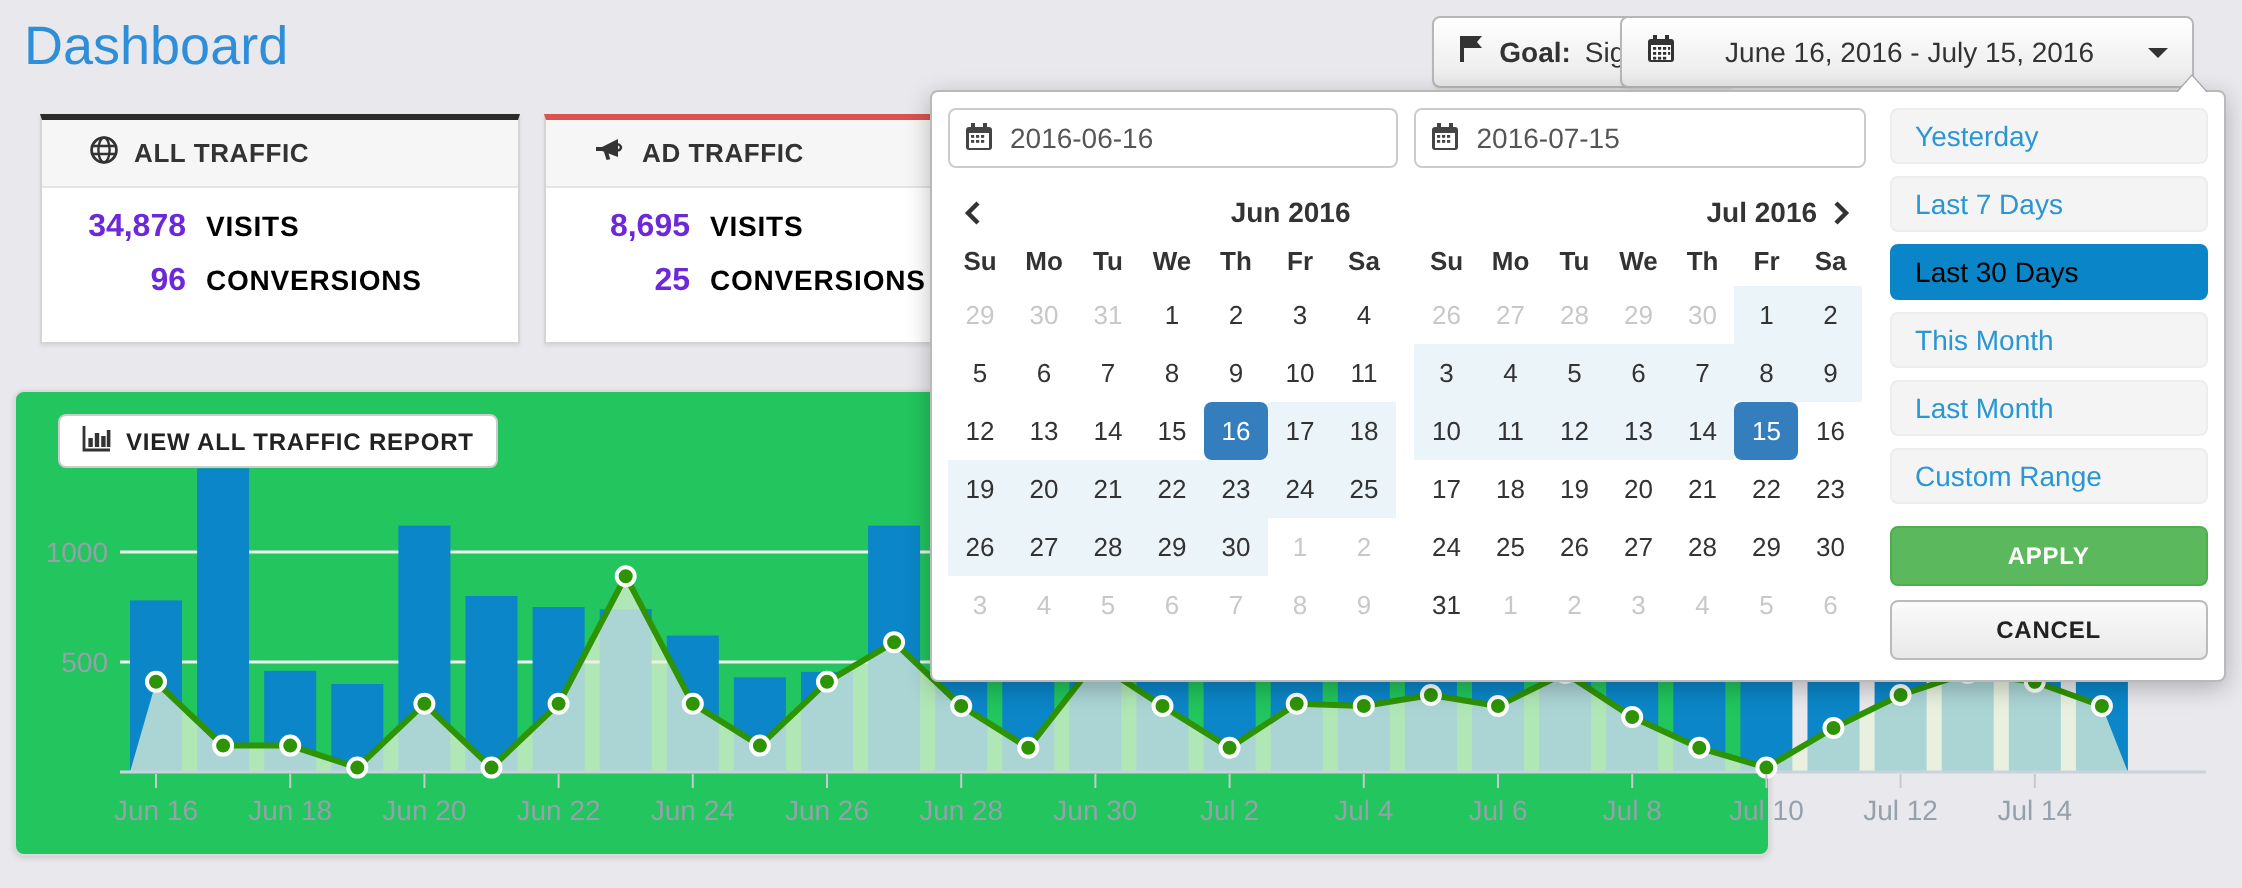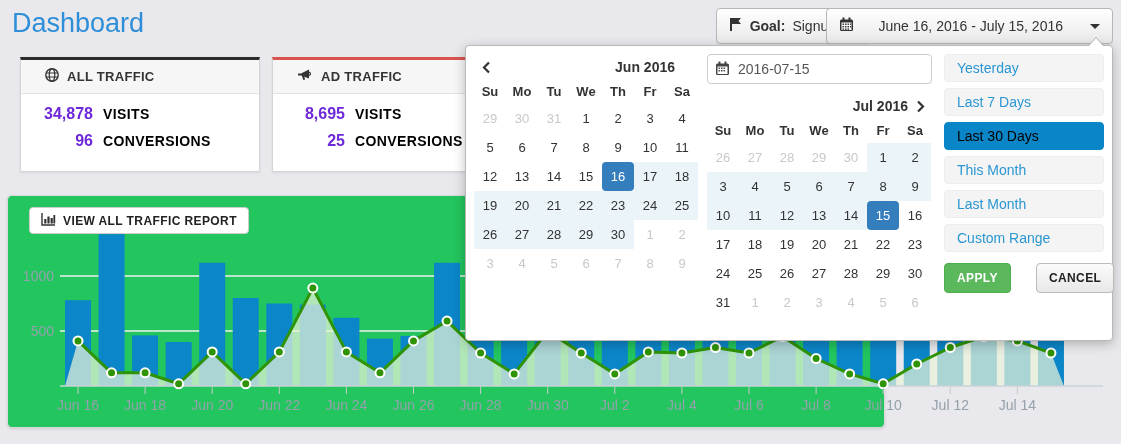--- a/index.html
+++ b/index.html
@@ -17,21 +17,21 @@
   
   .hdr-btn {
     position:absolute; top:8px; height:36px;
     background:linear-gradient(#ffffff,#e9e9e9);
     border:1px solid #b7b7b7; border-radius:4px;
     display:flex; align-items:center; gap:7px;
     padding:0 12px; font-size:14px; color:#333; cursor:pointer;
     box-shadow:0 1px 1px rgba(0,0,0,.06);
   }
   .goal-btn { right:253px; }
-  .date-btn { right:8px;gap:25px; }
+  .date-btn { right:24px;gap:25px; }
   .caret-down {
     width:0; height:0; border-left:5px solid transparent;
     border-right:5px solid transparent; border-top:5px solid #333;
     display:inline-block; margin-left:2px;
   }
   .bold { font-weight:bold; }
   
   .stat-card {
     position:absolute; top:57px; width:240px; height:115px;
     background:#fff; border:1px solid #d5d5d5; border-top-width:3px;
@@ -93,21 +93,21 @@
   .day.off { color:#c8c8c8; }
   .day.range { background:#ebf4f8; }
   .day.sel { background:#357ebd; color:#fff; border-radius:4px; }
   
   .ranges { width:160px; display:flex; flex-direction:column; }
   .range-item {
     background:#f4f4f4; border:1px solid #ededed; border-radius:4px;
     padding:5px 12px; font-size:14px; color:#2a96d2; margin-bottom:6px; cursor:pointer;
   }
   .range-item.active { background:#0a85c7; border-color:#0a85c7; color:#000000; }
-  .drp-btns { display:flex; gap:25px; margin-top:5px; }
+  .drp-btns { display:flex; gap:7px; margin-top:5px;flex-direction:column; }
   .btn-apply {
     background:#5cb85c; border:1px solid #4cae4c; color:#fff;
     font-weight:bold; font-size:12px; padding:7px 12px; border-radius:4px;
     letter-spacing:.4px; cursor:pointer; font-family:"Liberation Sans",sans-serif;
   }
   .btn-cancel {
     background:linear-gradient(#fbfbfb,#e8e8e8); border:1px solid #bbb; color:#222;
     font-weight:bold; font-size:12px; padding:7px 12px; border-radius:4px;
     letter-spacing:.4px; cursor:pointer; font-family:"Liberation Sans",sans-serif;
   }
@@ -311,20 +311,39 @@
       <line x1="1009.3999999999999" x2="1009.3999999999999" y1="191" y2="198" stroke="#c9c9c9"></line>
       <text x="1009.3999999999999" y="214" text-anchor="middle" font-size="14" fill="#95a1ab" font-family="Liberation Sans, sans-serif">Jul 14</text>
     </svg>
 </div>
 
 <div class="drp">
   <div class="drp-caret-outer"></div>
   <div class="drp-caret-inner"></div>
 
   <div class="cal-col">
+    <div class="drp-input-wrap">
+      <span class="cal-ico">
+        <svg width="15" height="15" viewBox="0 0 15 15">
+            <rect x="1" y="2.5" width="13" height="11.5" rx="1.5" fill="#444"></rect>
+            <rect x="3.5" y="0.5" width="2" height="3.5" fill="#444"></rect>
+            <rect x="9.5" y="0.5" width="2" height="3.5" fill="#444"></rect>
+            <rect x="2.5" y="5.5" width="10" height="7.5" fill="#fff"></rect>
+            <g fill="#444">
+              <rect x="3.5" y="6.5" width="1.6" height="1.4"></rect>
+              <rect x="6" y="6.5" width="1.6" height="1.4"></rect>
+              <rect x="8.5" y="6.5" width="1.6" height="1.4"></rect>
+              <rect x="3.5" y="9" width="1.6" height="1.4"></rect>
+              <rect x="6" y="9" width="1.6" height="1.4"></rect>
+              <rect x="8.5" y="9" width="1.6" height="1.4"></rect>
+            </g>
+          </svg>
+      </span>
+      <input class="drp-input" readonly="" value="2016-06-16" style="">
+    </div>
     <div class="cal-head">
       <span class="cal-nav">
         <svg width="9" height="13" viewBox="0 0 9 13">
             <path d="M7 1.5 L2 6.5 L7 11.5" stroke="#333" stroke-width="2.2" fill="none"></path>
           </svg>
       </span>
       <span class="cal-title">Jun 2016</span>
       <span class="cal-nav"></span>
     </div>
     <div class="cal-grid">

